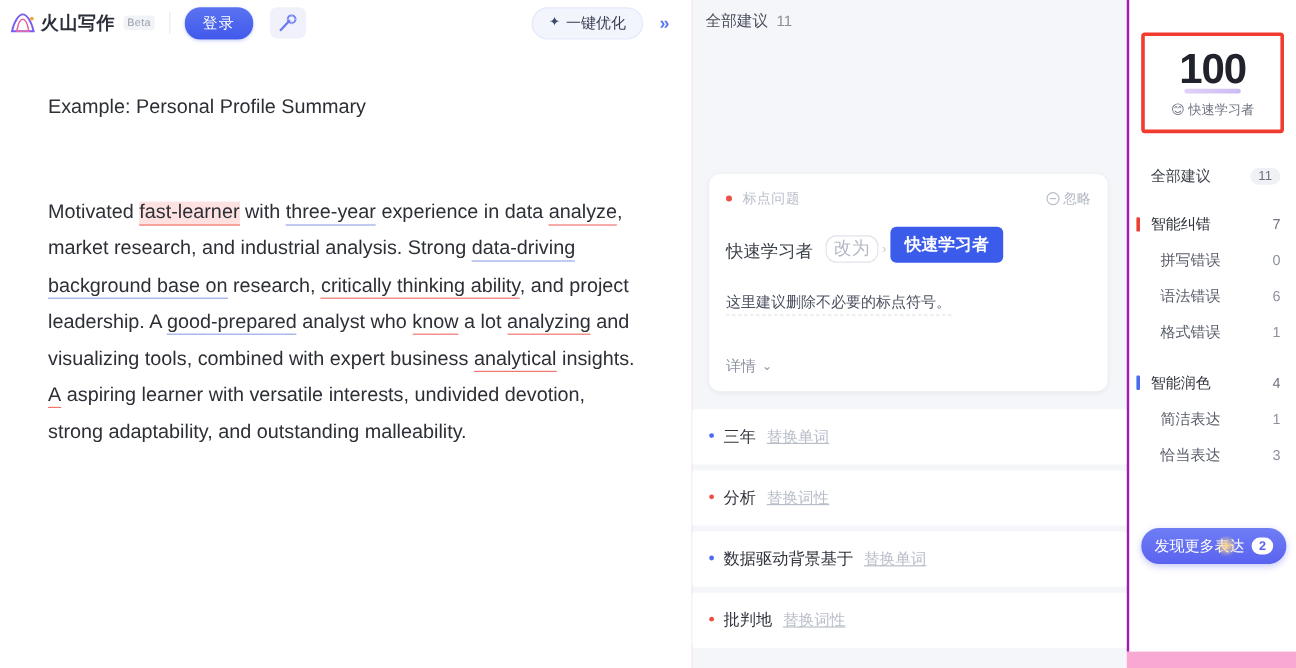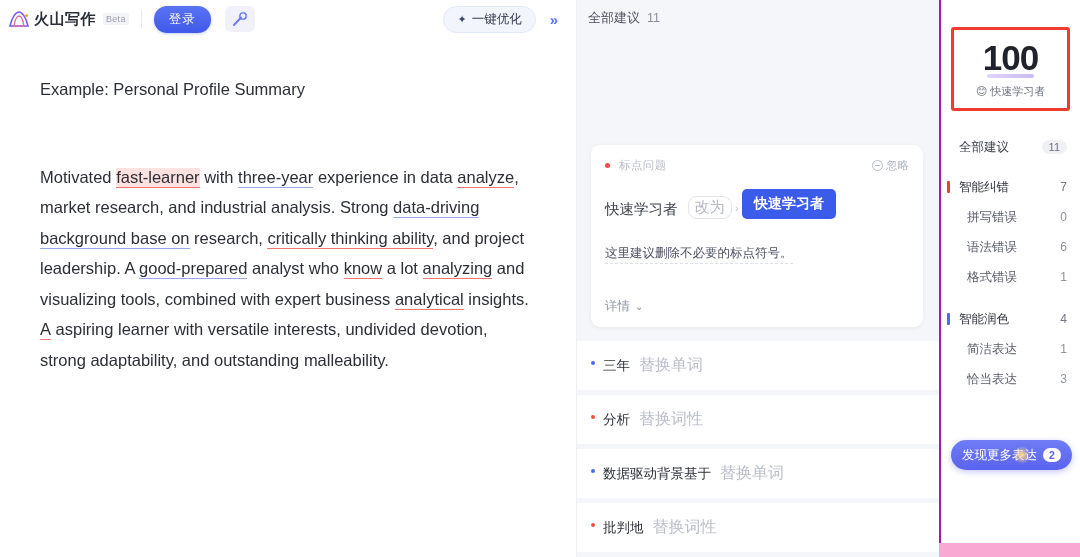--- a/index.html
+++ b/index.html
@@ -265,21 +265,21 @@
     border-radius: 2px;
   }
   .sugg-item .bullet {
     position: absolute;
     left: 14px; top: 20px;
     width: 4px; height: 4px; border-radius: 50%;
   }
   .b-blue { background: #4a6bf0; }
   .b-red  { background: #ef4e46; }
   .it-word { font-size: 13.5px; color: #2f323b; }
-  .it-kind { font-size: 16px; color: #b9bec9; }
+  .it-kind { font-size: 13px; color: #b9bec9; text-decoration: underline; }
 
   
   .side-col {
     position: relative;
     width: 141px;
     height: 543px;
     background: #fff;
     flex: none;
     border-left: 2px solid #a21caf;
   }

